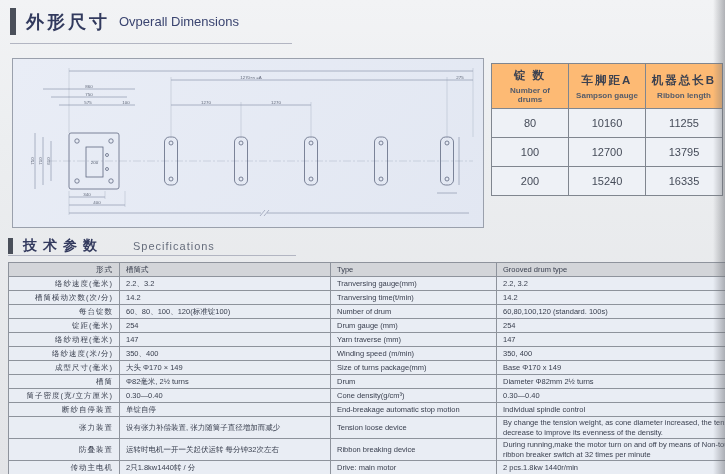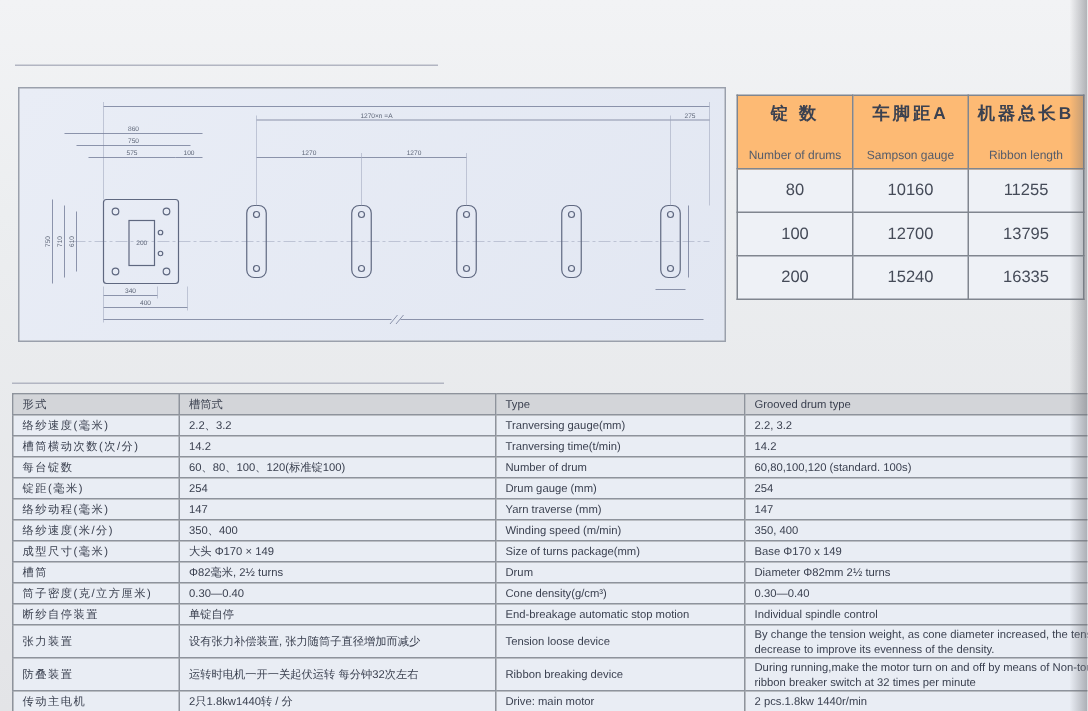--- a/index.html
+++ b/index.html
@@ -31,40 +31,43 @@
   .drawing-panel text{fill:#5e6678;font-size:4.4px;font-family:"Liberation Sans",sans-serif;}
   .drawing-panel .ln{stroke:#77809a;stroke-width:.55;fill:none;}
   .drawing-panel .thin{stroke:#9aa2b8;stroke-width:.35;fill:none;}
   .drawing-panel .shape{stroke:#5f6880;stroke-width:.8;fill:none;}
 
   
   .dim-table{position:absolute;left:491px;top:63px;border-collapse:collapse;background:#eef1f6;}
   .dim-table th,.dim-table td{border:1px solid #80868f;}
   .dim-table th{padding:4px 5px;background:#fdba74;}
   .dim-table .thzh{display:block;font-size:11.5px;font-weight:bold;color:#3b4150;letter-spacing:2px;}
-  .dim-table .then{display:block;font-size:8px;font-weight:normal;color:#555c6a;margin-top:16px;}
+  .dim-table .then{display:block;font-size:8px;font-weight:bold;color:#555c6a;margin-top:3px;}
   .dim-table td{height:26px;width:74px;text-align:center;font-size:11px;color:#454b58;}
 
   
   .spec-table{position:absolute;left:8px;top:262px;width:710px;border-collapse:collapse;table-layout:fixed;}
   .spec-table td{border:1px solid #8e939c;background:#e9edf4;color:#3b4150;
         font-size:7.5px;line-height:1.25;padding:1px 6px;vertical-align:middle;overflow:hidden;}
-  .spec-table td.c1{width:98px;letter-spacing:1px;}
+  .spec-table td.c1{width:98px;letter-spacing:1px;text-align:right;}
   .spec-table td.c2{width:198px;}
   .spec-table td.c3{width:153px;}
   .spec-table td.c4{width:249px;}
   .spec-table tr td{height:11px;}
   .spec-table tr.first td{background:#d3d5d9;}
   .spec-table tr.tall td{height:19px;}
 </style>
 </head>
 <body>
 
 <div class="page">
 
+  <div class="sec-header sec1">
+    <span class="vbar"></span><span class="zh">外形尺寸</span><span class="en">Ovperall Dimensions</span>
+  </div>
   <div class="rule rule1"></div>
 
   <div class="drawing-panel">
     <svg viewBox="0 0 468 166">
 
       <line class="thin" x1="36" y1="102" x2="460" y2="102" stroke-dasharray="8 2 2 2"></line>
 
       <g>
         <rect class="shape" x="56" y="74" width="50" height="56" rx="2"></rect>
         <circle class="shape" cx="64" cy="82" r="2.2"></circle>
@@ -187,20 +190,23 @@
         <td>13795</td>
       </tr>
       <tr>
         <td>200</td>
         <td>15240</td>
         <td>16335</td>
       </tr>
     </tbody>
   </table>
 
+  <div class="sec-header sec2">
+    <span class="vbar"></span><span class="zh">技术参数</span><span class="en">Specifications</span>
+  </div>
   <div class="rule rule2"></div>
 
   <table class="spec-table">
     <tbody>
       <tr class="first">
         <td class="c1">形式</td>
         <td class="c2">槽筒式</td>
         <td class="c3">Type</td>
         <td class="c4">Grooved drum type</td>
       </tr>

